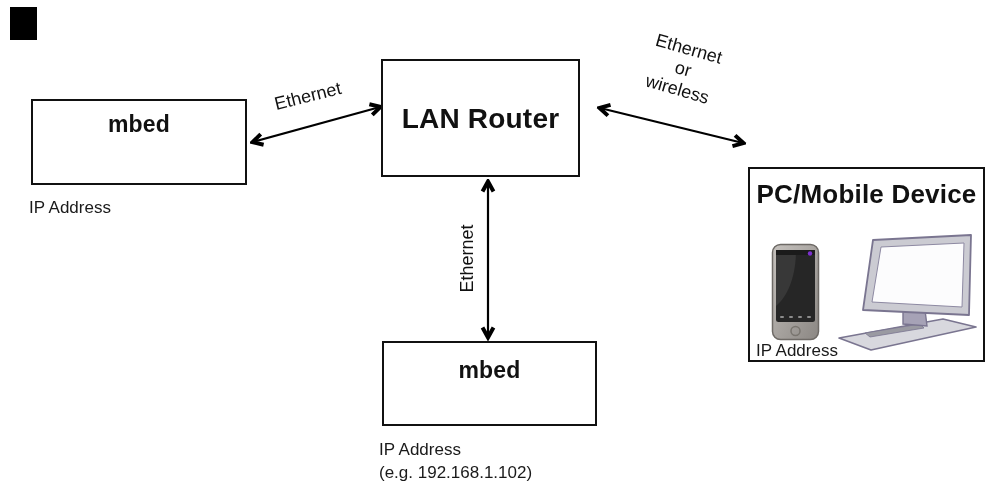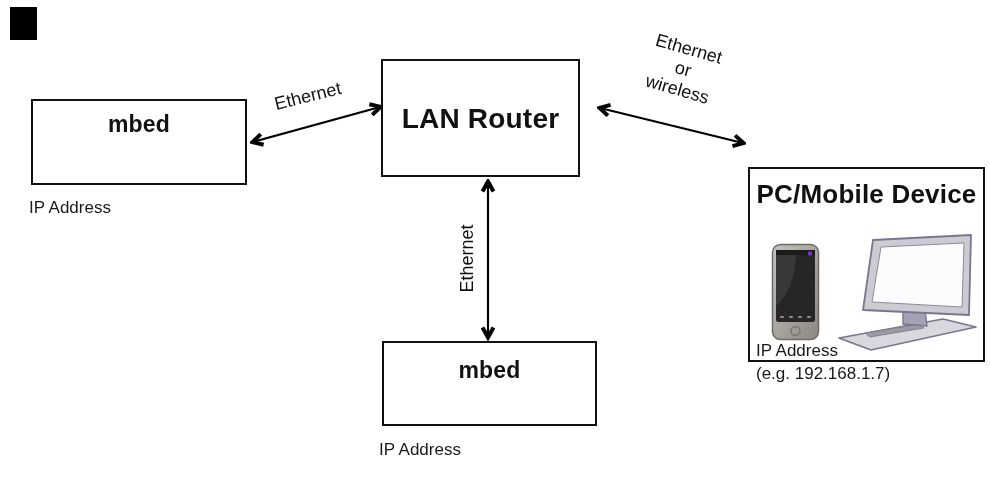--- a/index.html
+++ b/index.html
@@ -115,20 +115,21 @@
 
   <div class="node node-router">
     <div class="title-line">LAN Router</div>
   </div>
 
   <div class="node node-client">
     <div class="title-line">mbed</div>
   </div>
   <div class="caption caption-client">
     <div>IP Address</div>
+    <div>(e.g. 192.168.1.102)</div>
   </div>
 
   <div class="node node-pc">
     <div class="title-line">PC/Mobile Device</div>
 
     <svg class="pc-icon icon-phone" width="50" height="100" viewBox="0 0 50 100">
       <defs>
         <linearGradient id="phoneBody" x1="0" y1="0" x2="1" y2="1">
           <stop offset="0" stop-color="#c6c2be"></stop>
           <stop offset="1" stop-color="#8b8783"></stop>
@@ -155,21 +156,20 @@
 
       <path d="M78,74 L100,76 L102,92 L78,90 Z" fill="#a6a2b6" stroke="#7a7590" stroke-width="1.4"></path>
 
       <path d="M48,6 L146,1 L144,81 L38,76 Z" fill="#cbcbd2" stroke="#7a7590" stroke-width="1.8" stroke-linejoin="round"></path>
 
       <path d="M56,13 L139,9 L137,73 L47,68 Z" fill="#fcfcfd" stroke="#8d89a2" stroke-width="1"></path>
     </svg>
   </div>
   <div class="caption caption-pc">
     <div>IP Address</div>
-    <div>(e.g. 192.168.1.7)</div>
   </div>
 
   <div class="link-label label-left">Ethernet</div>
 
   <div class="link-label label-right">
     <div>Ethernet</div>
     <div>or</div>
     <div>wireless</div>
   </div>
 

